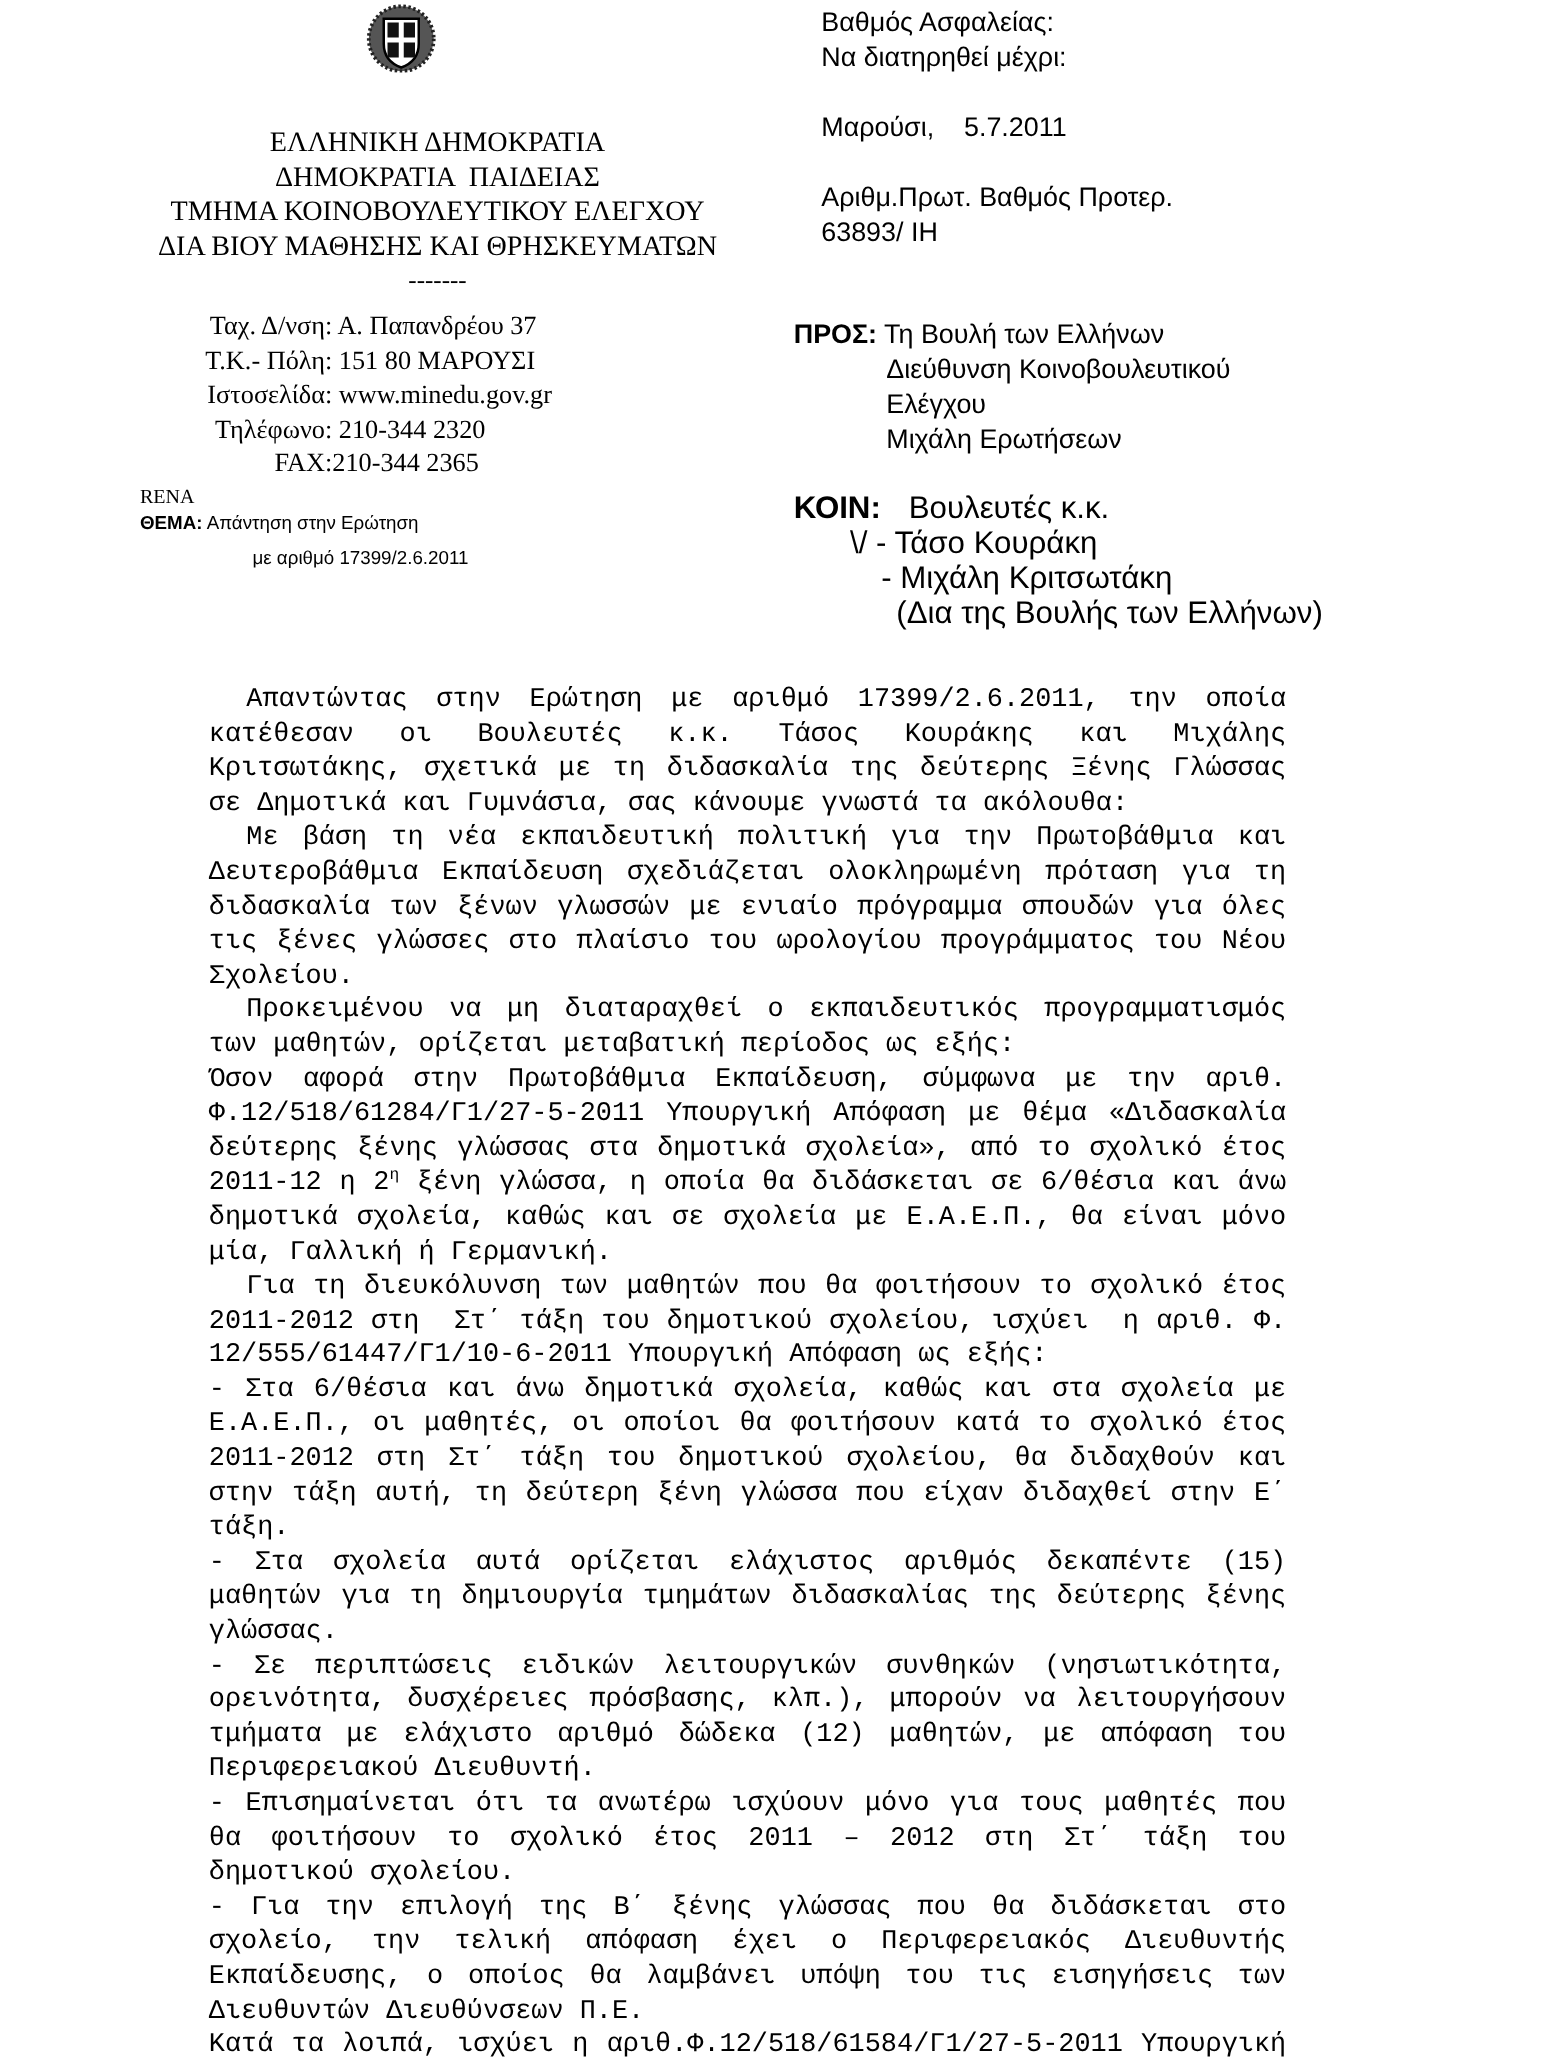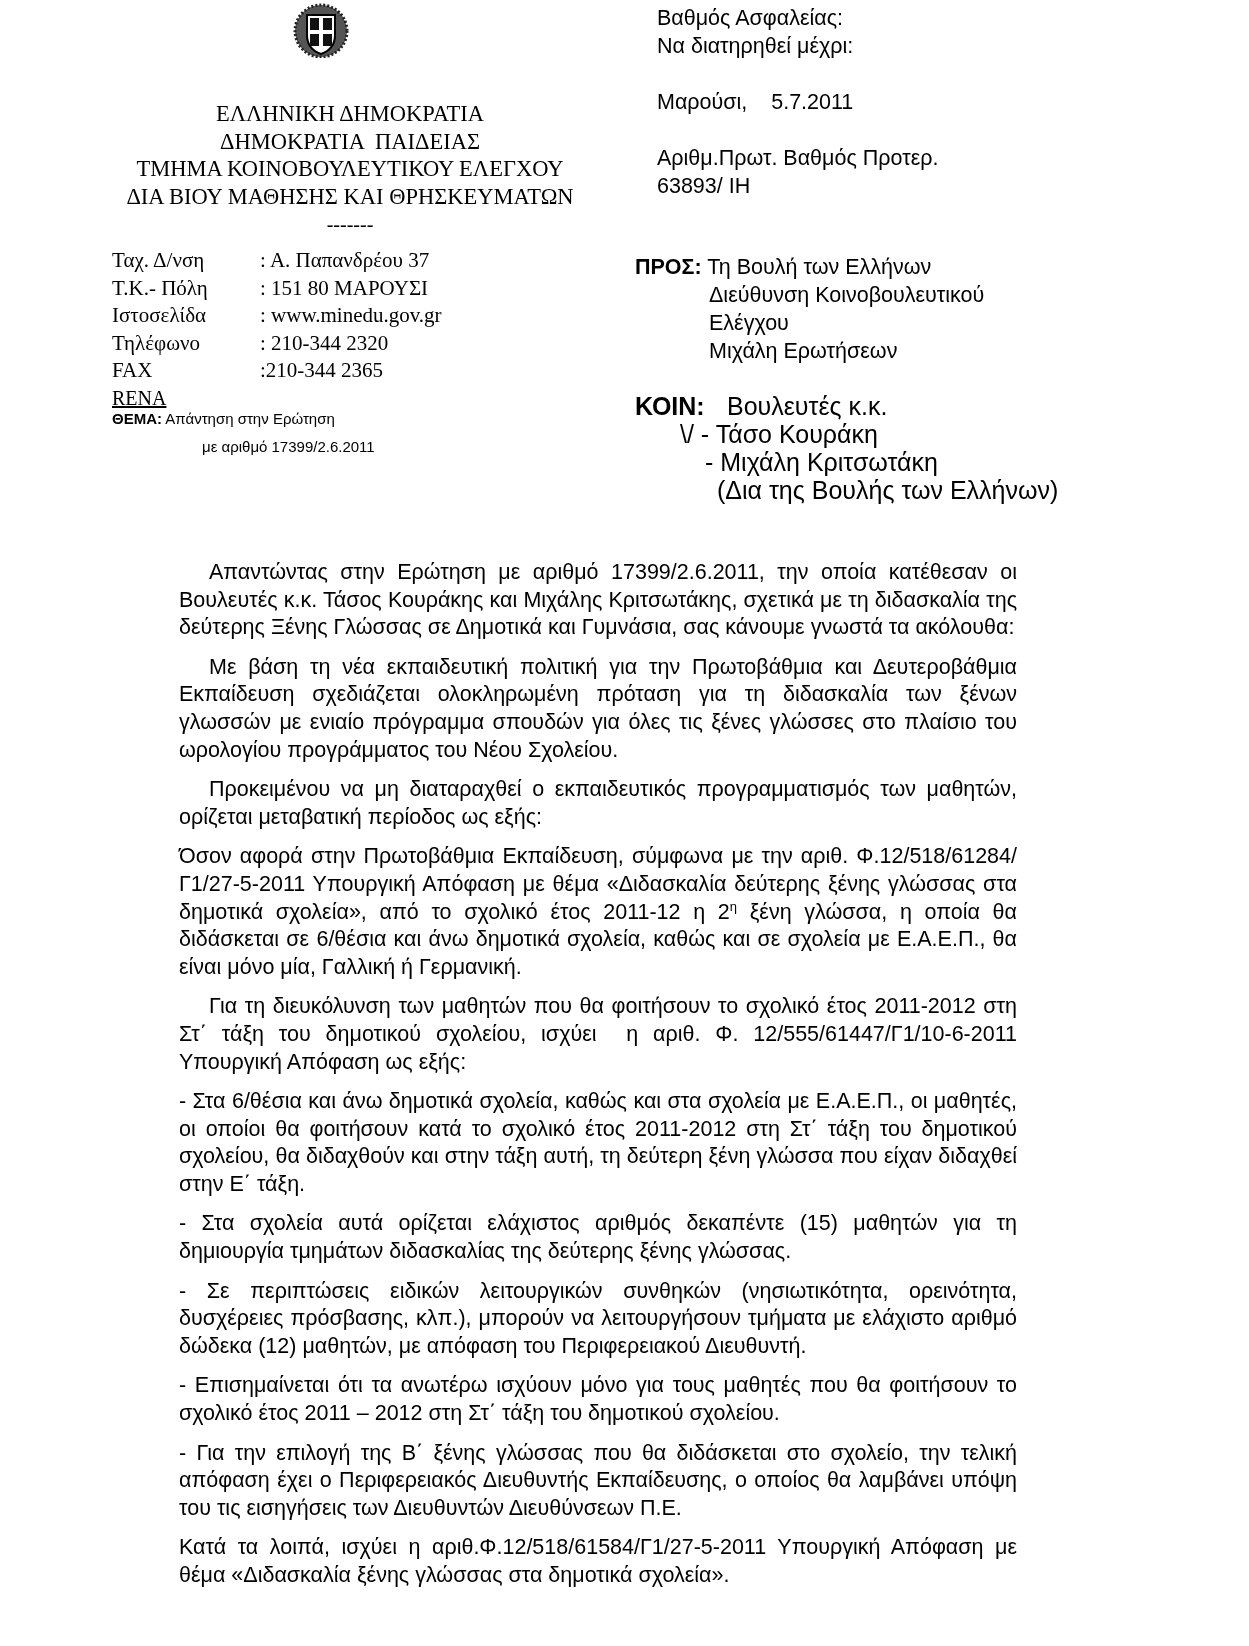--- a/index.html
+++ b/index.html
@@ -7,43 +7,43 @@
   .serif { font-family: "Liberation Serif", "DejaVu Serif", serif; margin-top: 40px; }
   .sans { font-family: "Liberation Sans", "DejaVu Sans", sans-serif; }
 
   
   .emblem { position: absolute; left: 293px; top: 2px; width: 56px; height: 56px; }
 
   .org { position: absolute; left: 100px; top: 60px; width: 500px; text-align: center; font-size: 22.5px; line-height: 27.5px; }
   .org .dash { font-size: 20px; line-height: 20px; letter-spacing: 0; margin-top: 4px; }
 
   .contact { position: absolute; left: 112px; top: 207px; font-size: 21px; line-height: 27.5px; }
-  .contact .row { display: flex; }
+  .contact .row { display: flex; text-align: right; }
   .contact .lbl { width: 148px; }
-  .contact .rena { font-size: 20px; line-height: 26px; text-decoration: underline; }
+  .contact .rena { font-size: 16px; line-height: 26px; }
 
   .right-top { position: absolute; left: 657px; top: 4px; font-size: 21.5px; line-height: 28px; }
   .right-top .gap { height: 28px; }
 
   .pros { position: absolute; left: 635px; top: 253px; font-size: 21.5px; line-height: 28px; }
   .pros .lbl { font-weight: bold; display: inline-block; }
   .pros .indent { padding-left: 74px; }
 
   .koin { position: absolute; left: 635px; top: 392px; font-size: 25px; line-height: 28px; }
   .koin .lbl { font-weight: bold; display: inline-block; width: 85px; }
   .koin .l2 { padding-left: 45px; }
   .koin .l3 { padding-left: 70px; }
   .koin .l4 { padding-left: 82px; }
 
   .thema { position: absolute; left: 112px; top: 405px; font-size: 15px; line-height: 28px; }
   .thema .lbl { font-weight: bold; }
   .thema .l2 { padding-left: 90px; }
 
   .body-text { position: absolute; left: 167px; top: 547px; width: 862px; font-size: 21.5px; line-height: 27.6px; }
-  .body-text p { margin: 12px; text-align: justify; text-align-last: left; }
+  .body-text p { margin: 0; text-align: justify; text-align-last: left; font-family: Liberation Mono, monospace; }
   .body-text .ind { text-indent: 30px; }
   sup { font-size: 13px; line-height: 0; vertical-align: super; }
 </style>
 </head>
 <body>
 
 <div class="emblem">
   <svg width="56" height="56" viewBox="0 0 56 56">
     <circle cx="28" cy="29" r="26" fill="#555"></circle>
     <circle cx="28" cy="29" r="26" fill="none" stroke="#222" stroke-width="3" stroke-dasharray="2 2"></circle>

